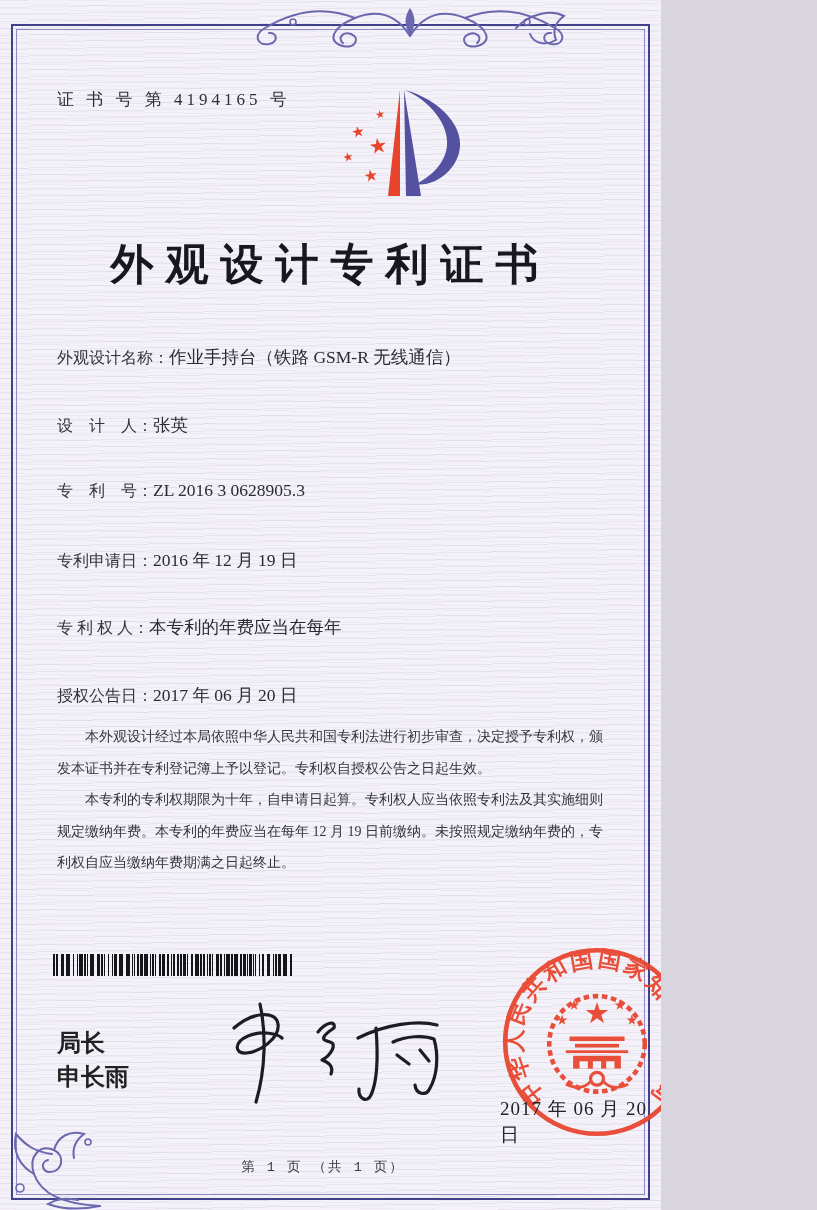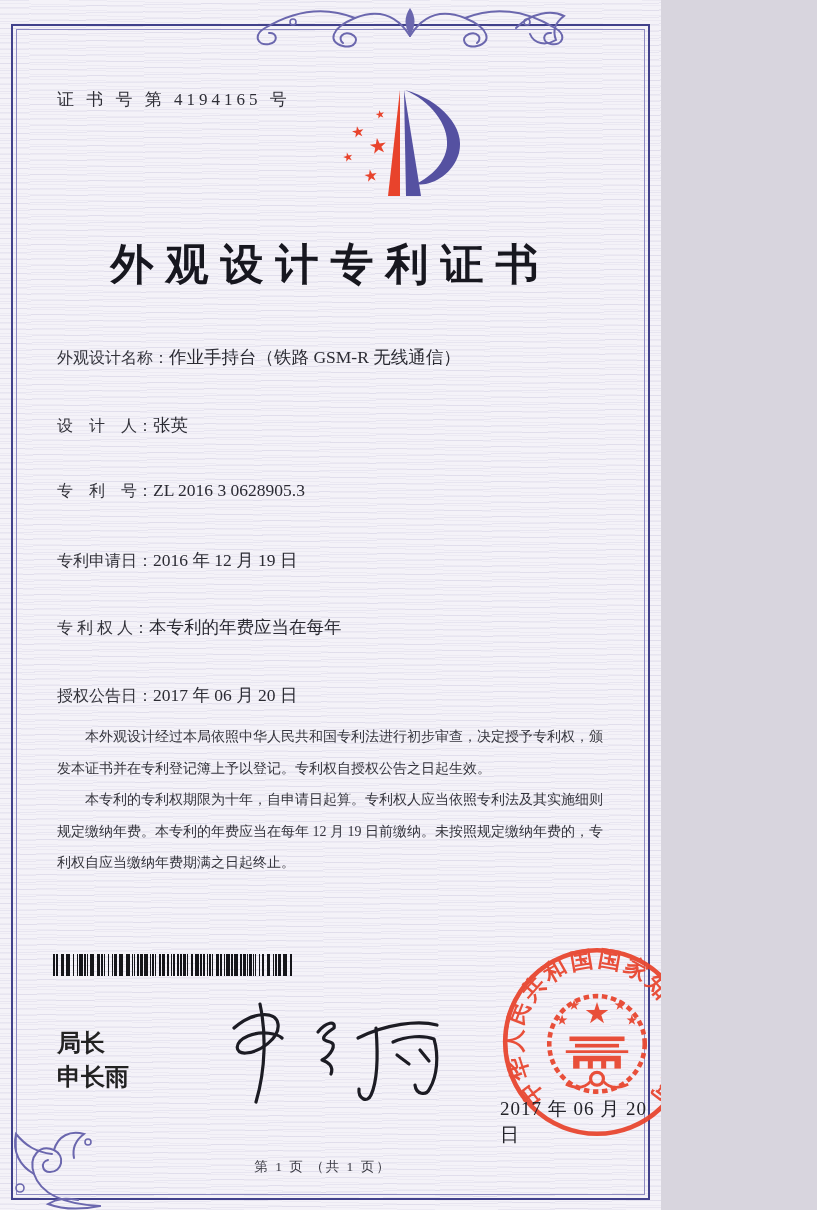--- a/index.html
+++ b/index.html
@@ -44,21 +44,21 @@
   .signature{position:absolute;left:190px;top:998px;}
   .signature path{fill:none;stroke:#1c1c24;stroke-width:3.2px;stroke-linecap:round;stroke-linejoin:round;}
 
   .seal{position:absolute;left:496px;top:941px;opacity:.93;}
   .seal .red-stroke{stroke:#e8432c;fill:none;}
   .seal .red-fill{fill:#e8432c;}
   .seal text{font-family:"Liberation Sans", sans-serif;font-weight:bold;}
   .seal-date{position:absolute;left:500px;top:1096px;font-size:19px;letter-spacing:1px;color:#222229;}
 
   .footer{position:absolute;left:0;right:15px;top:1158px;text-align:center;
-        font-size:13.5px;letter-spacing:2px;color:#3b3b44;}
+        font-size:13.5px;letter-spacing:2px;color:#3b3b44;font-family:Liberation Mono, monospace;}
 
   .rs{fill:#e8432c;stroke:none;}
   .bs{fill:#5551a1;stroke:none;}
 </style>
 </head>
 <body>
 
 <div class="page">
 
   <div class="frame-outer"></div>

